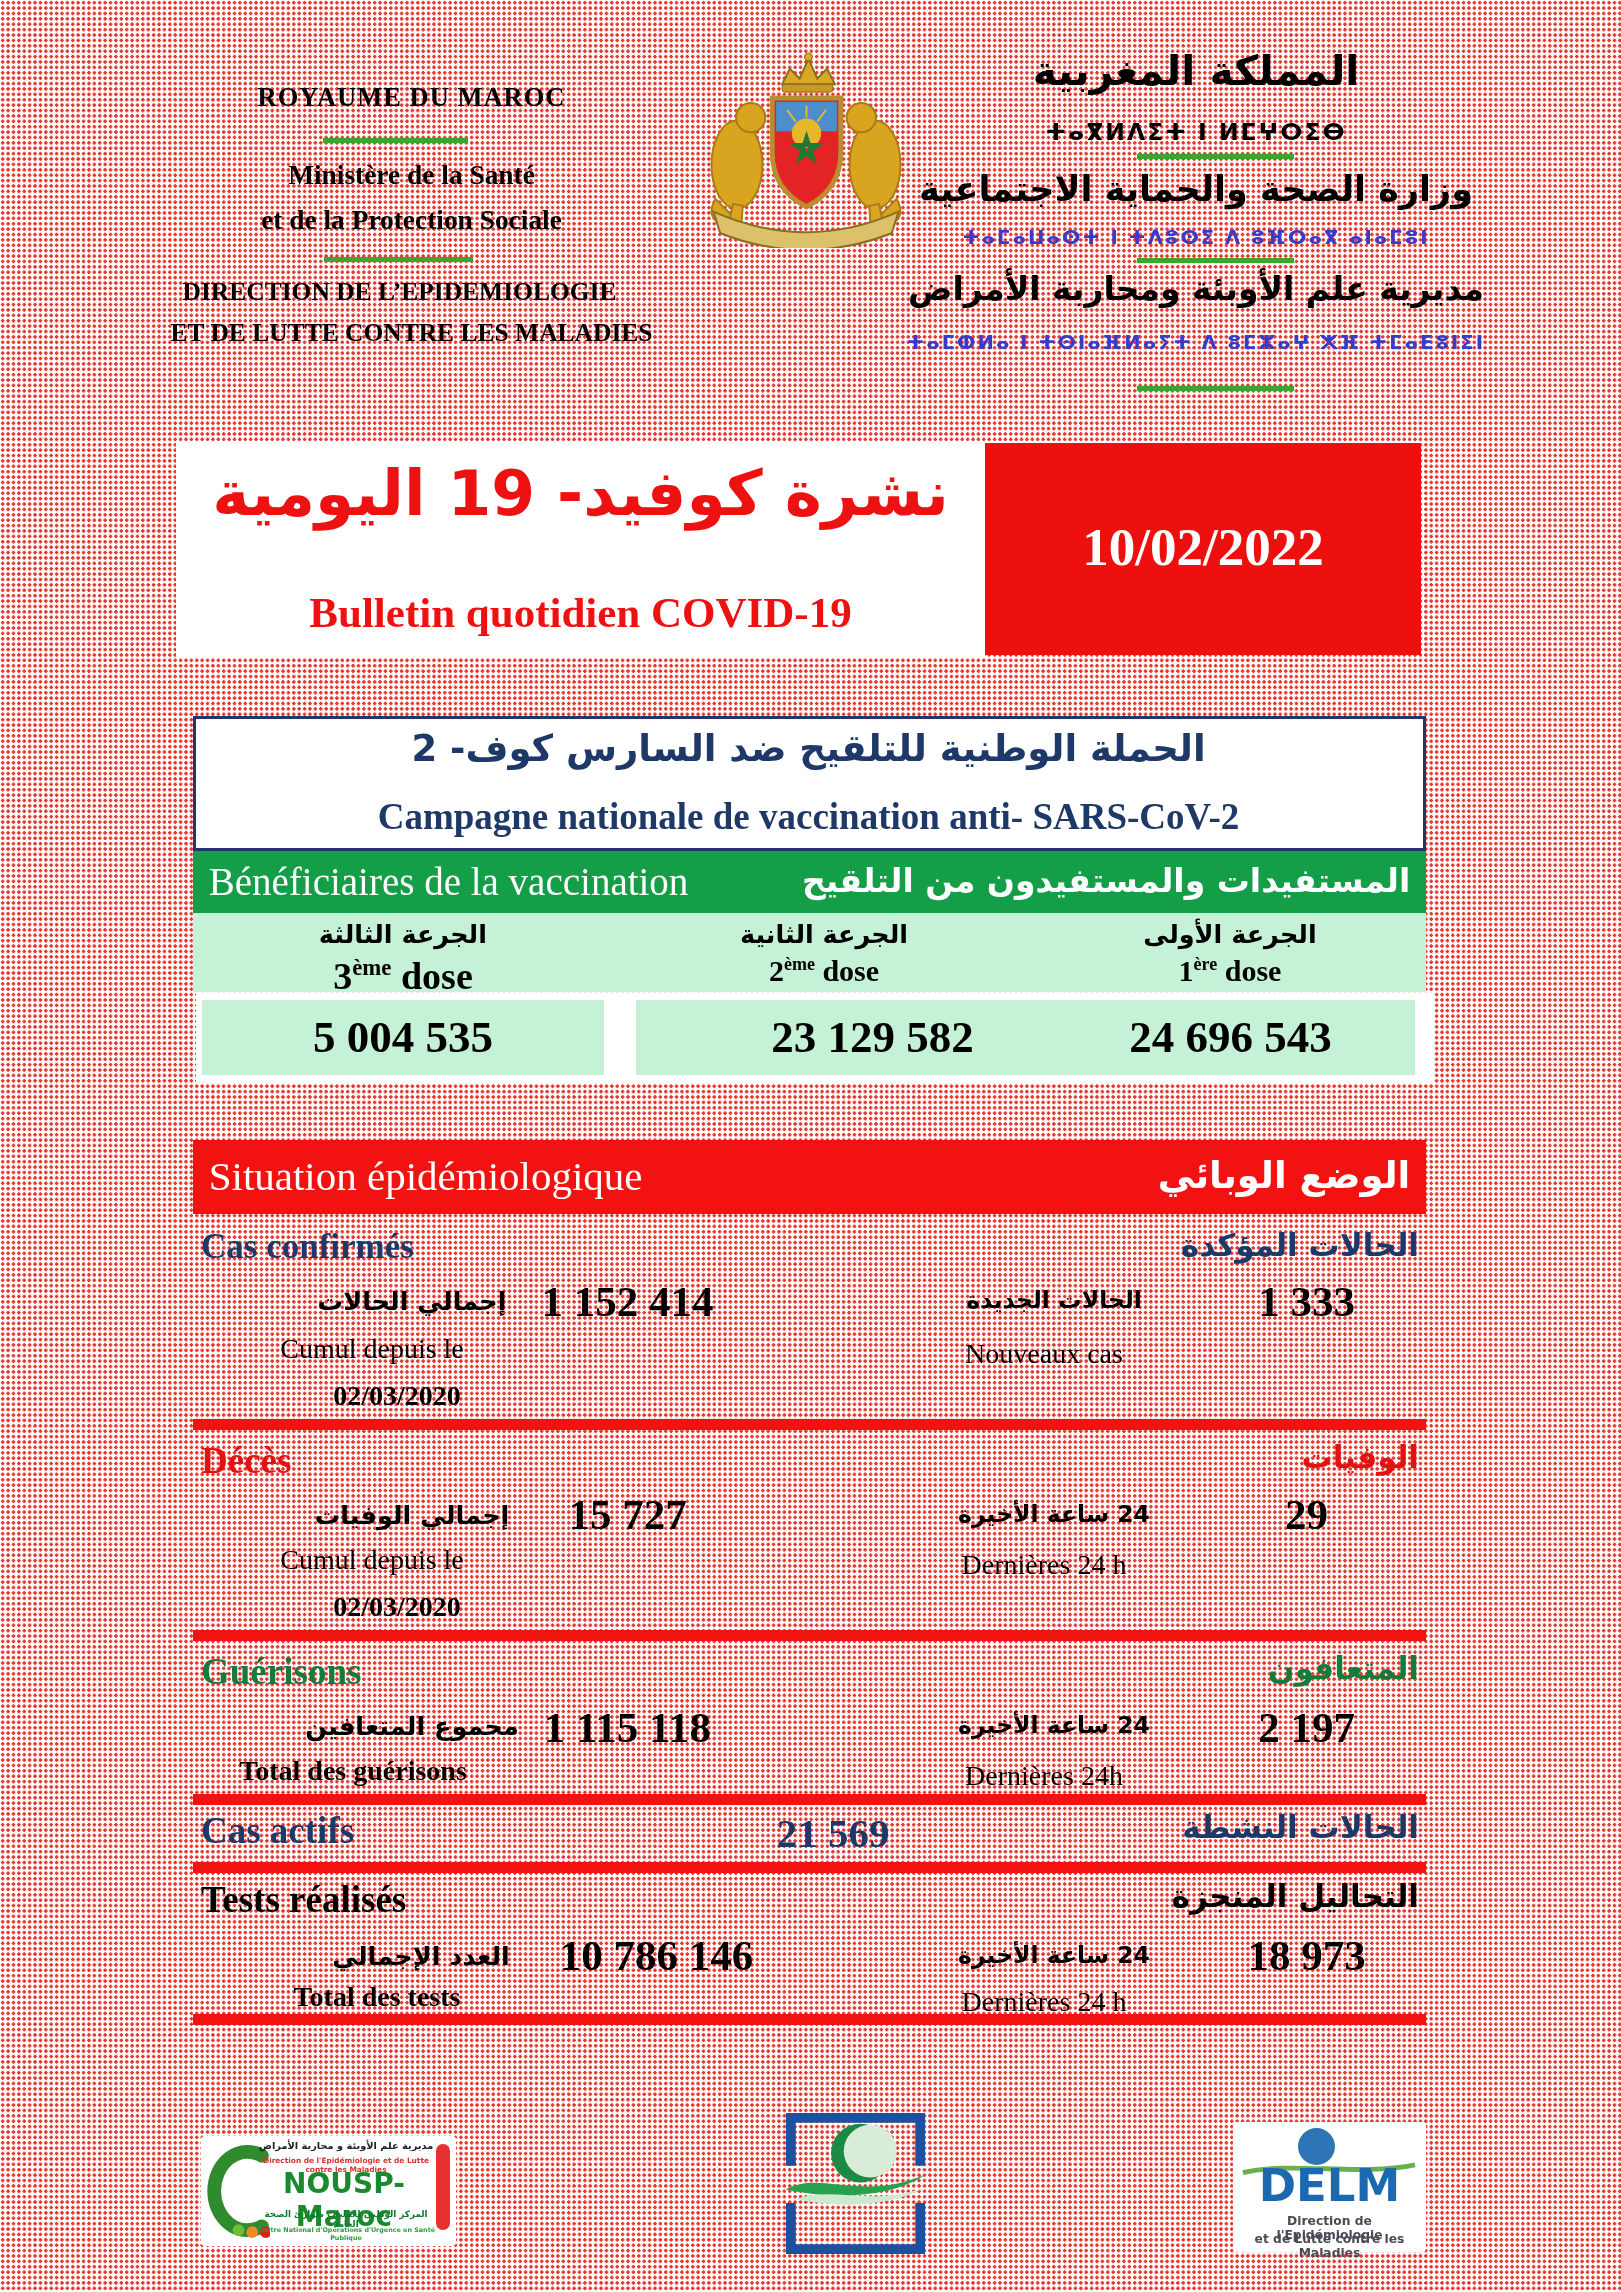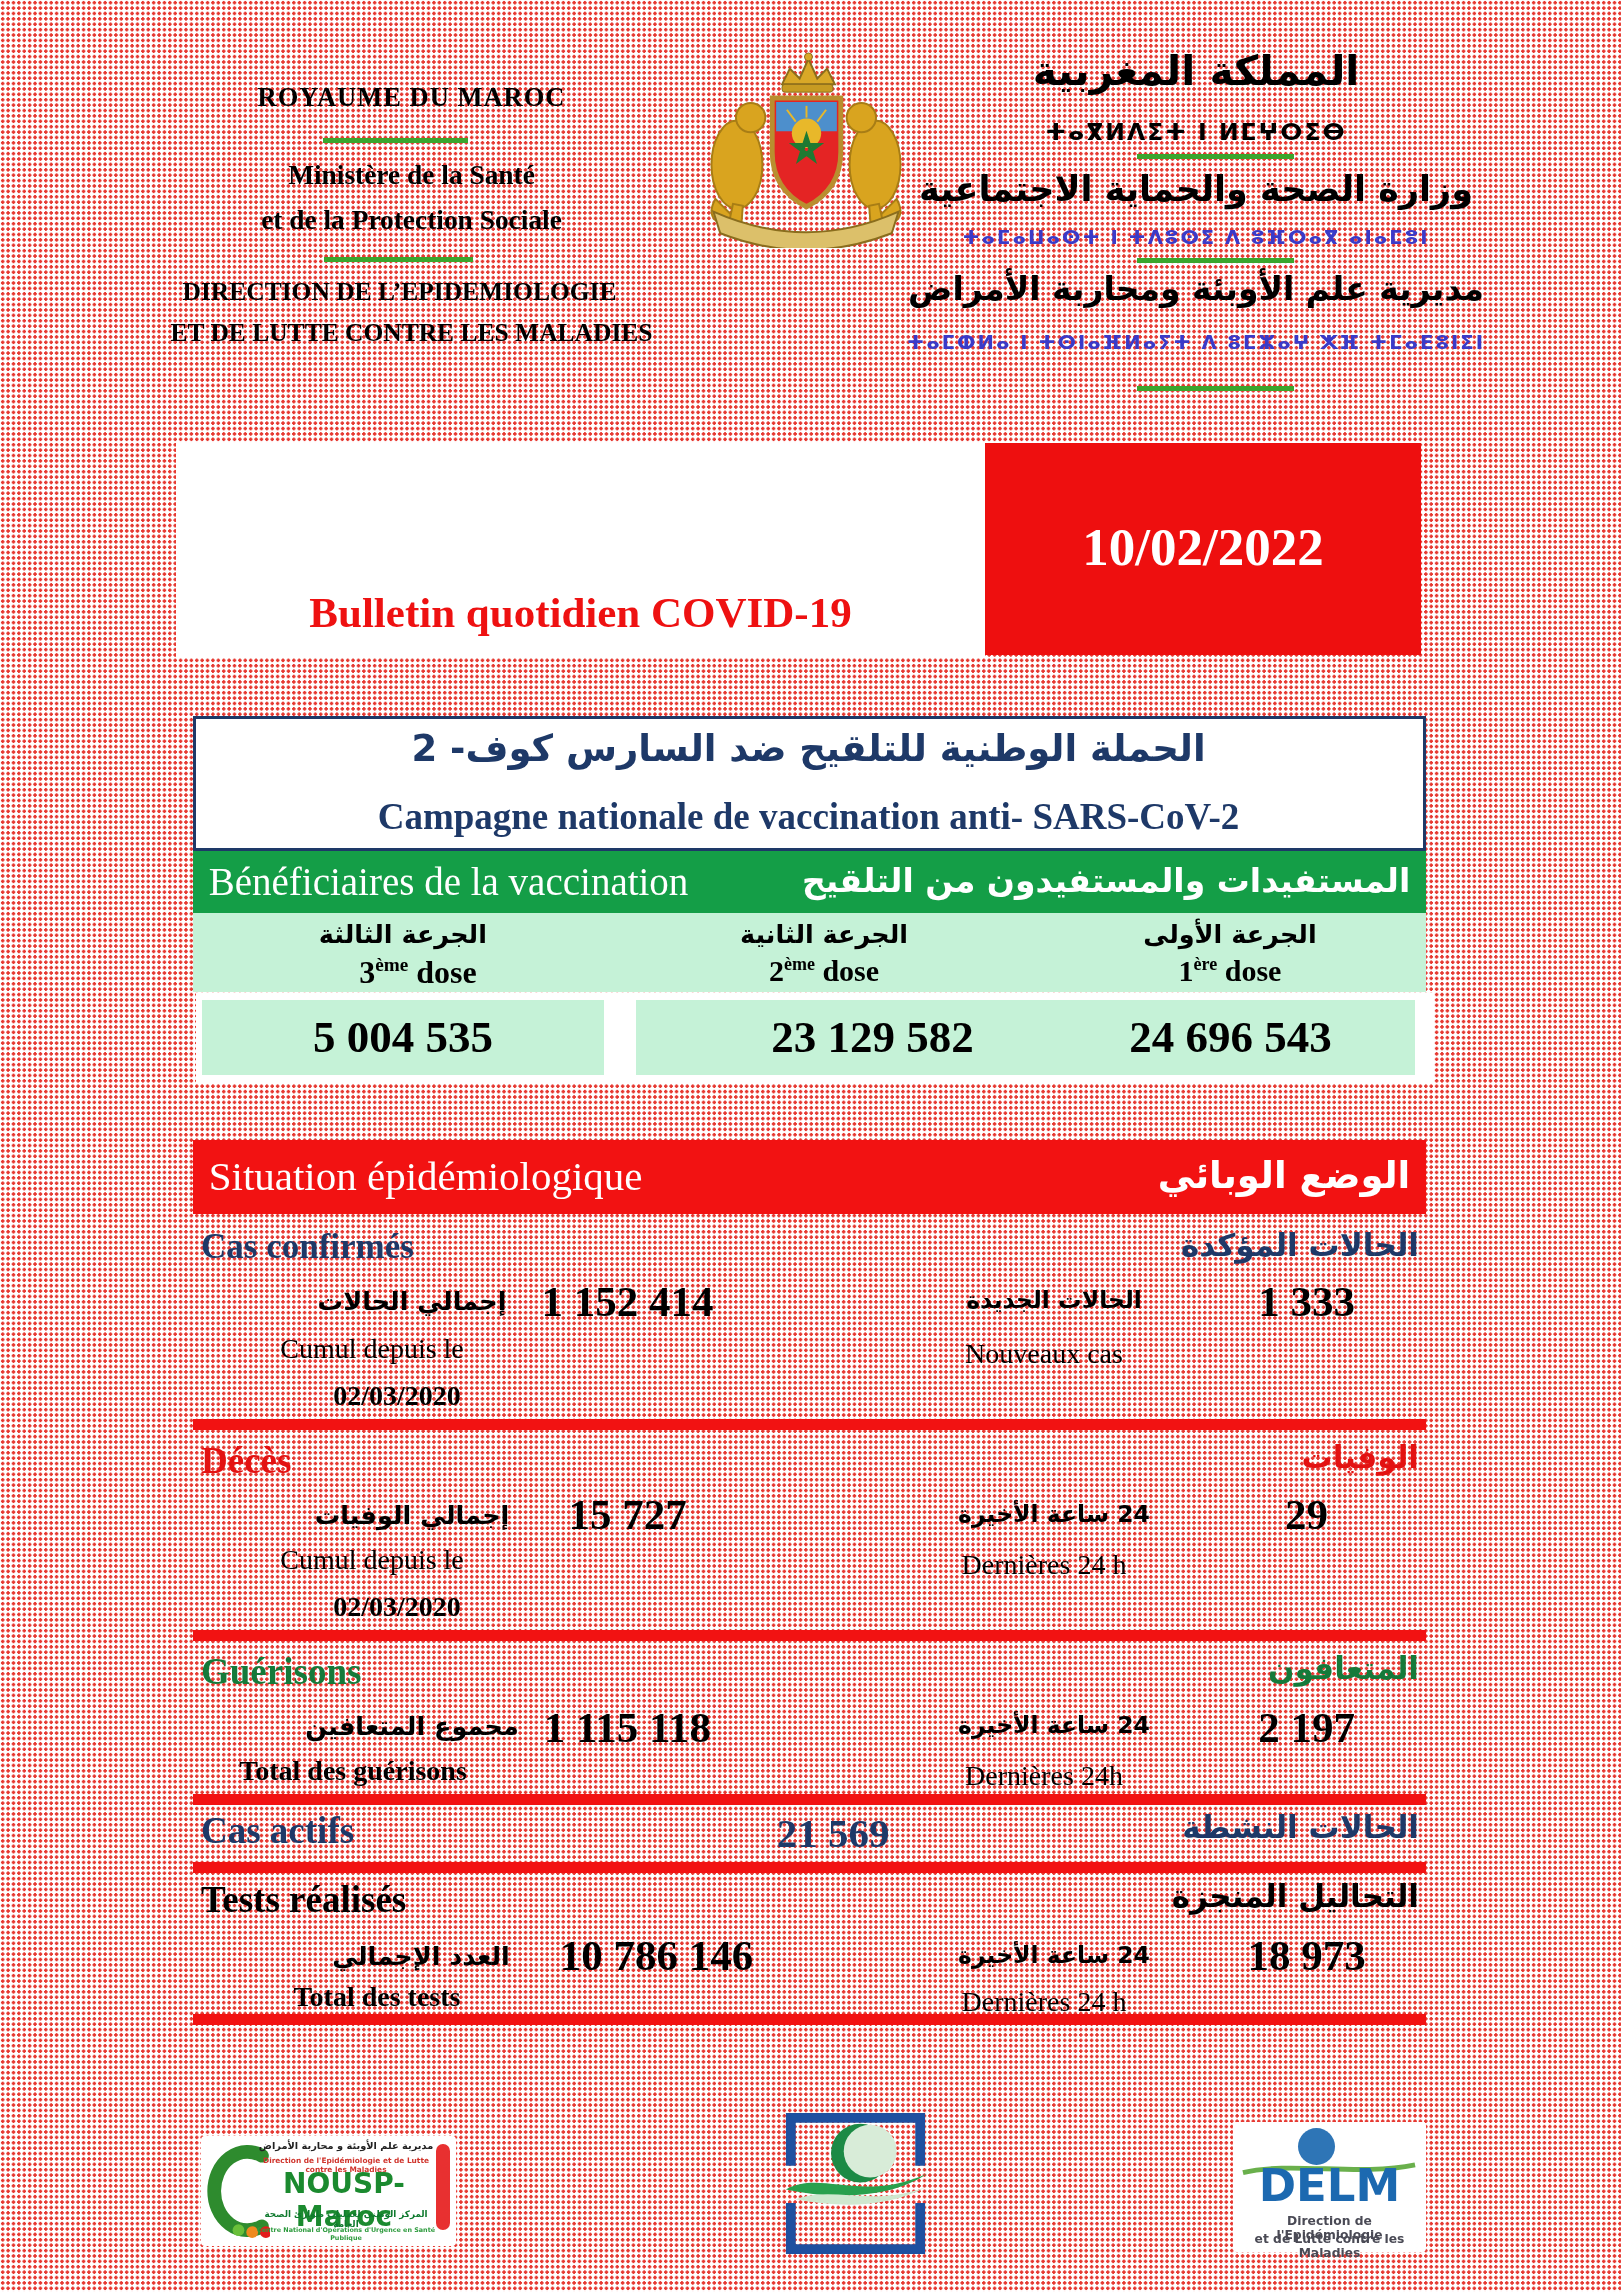--- a/index.html
+++ b/index.html
@@ -74,41 +74,42 @@
   <div class="abs c ar" dir="rtl" style="left:902px;top:47px;width:588px;font-size:41px;">المملكة المغربية</div>
   <div class="gline" style="left:1137px;top:154px;width:157px;"></div>
   <div class="abs c ar" dir="rtl" style="left:902px;top:169px;width:588px;font-size:35px;">وزارة الصحة والحماية الاجتماعية</div>
   <div class="abs c ar tif" style="left:902px;top:226px;width:588px;font-size:19.6px;color:#3a3ac8;">ⵜⴰⵎⴰⵡⴰⵙⵜ ⵏ ⵜⴷⵓⵙⵉ ⴷ ⵓⴼⵔⴰⴳ ⴰⵏⴰⵎⵓⵏ</div>
   <div class="gline" style="left:1137px;top:258px;width:157px;"></div>
   <div class="abs c ar" dir="rtl" style="left:902px;top:269px;width:588px;font-size:33px;">مديرية علم الأوبئة ومحاربة الأمراض</div>
   <div class="abs c ar tif" style="left:902px;top:331px;width:588px;font-size:19.6px;color:#3a3ac8;">ⵜⴰⵎⵀⵍⴰ ⵏ ⵜⵙⵏⴰⴼⵍⴰⵢⵜ ⴷ ⵓⵎⵣⴰⵖ ⵅⴼ ⵜⵎⴰⴹⵓⵏⵉⵏ</div>
   <div class="gline" style="left:1137px;top:386px;width:157px;"></div>
 
   <div class="abs panel-white" style="left:176px;top:443px;width:809px;height:214px;">
+    <div class="abs c ar redtxt" dir="rtl" style="left:0;top:13.7px;width:809px;font-size:63px;">نشرة كوفيد- 19 اليومية</div>
     <div class="abs c b fr redtxt" style="left:0;top:145px;width:809px;font-size:43px;">Bulletin quotidien COVID-19</div>
   </div>
   <div class="abs" style="left:985px;top:443px;width:436px;height:212px;background:#ee0f0f;">
     <div class="abs c b fr white" style="left:0;top:74px;width:436px;font-size:53px;">10/02/2022</div>
   </div>
 
   <div class="abs panel-white" style="left:193px;top:716px;width:1233px;height:135px;border:3.9px solid #1e3968;box-sizing:border-box;">
     <div class="abs c ar navy" dir="rtl" style="left:0;top:7.8px;width:1225px;font-size:37px;">الحملة الوطنية للتلقيح ضد السارس كوف- 2</div>
     <div class="abs c b fr navy" style="left:0;top:76px;width:1225px;font-size:37px;">Campagne nationale de vaccination anti- SARS-CoV-2</div>
   </div>
 
   <div class="abs" style="left:193px;top:851px;width:1233px;height:63px;background:#149e47;">
     <div class="abs fr white" style="left:15.7px;top:7.8px;font-size:39px;">Bénéficiaires de la vaccination</div>
     <div class="abs ar white" dir="rtl" style="right:15.7px;top:9.8px;font-size:33px;">المستفيدات والمستفيدون من التلقيح</div>
   </div>
 
   <div class="abs" style="left:193px;top:913px;width:1233px;height:79px;background:#c5f2d7;">
     <div class="abs c ar" dir="rtl" style="left:3.9px;top:5.9px;width:412px;font-size:25.5px;">الجرعة الثالثة</div>
     <div class="abs c ar" dir="rtl" style="left:425px;top:5.9px;width:412px;font-size:25.5px;">الجرعة الثانية</div>
     <div class="abs c ar" dir="rtl" style="left:831px;top:5.9px;width:412px;font-size:25.5px;">الجرعة الأولى</div>
-    <div class="abs c b fr" style="left:19px;top:41px;width:412px;font-size:32px;">
+    <div class="abs c b fr" style="left:4px;top:41px;width:412px;font-size:38px;">
       <span>3</span><sup>ème</sup>&nbsp;<span>dose</span>
     </div>
     <div class="abs c b fr" style="left:425px;top:41px;width:412px;font-size:30px;">
       <span>2</span><sup>ème</sup>&nbsp;<span>dose</span>
     </div>
     <div class="abs c b fr" style="left:831px;top:41px;width:412px;font-size:30px;">
       <span>1</span><sup>ère</sup>&nbsp;<span>dose</span>
     </div>
   </div>
 

